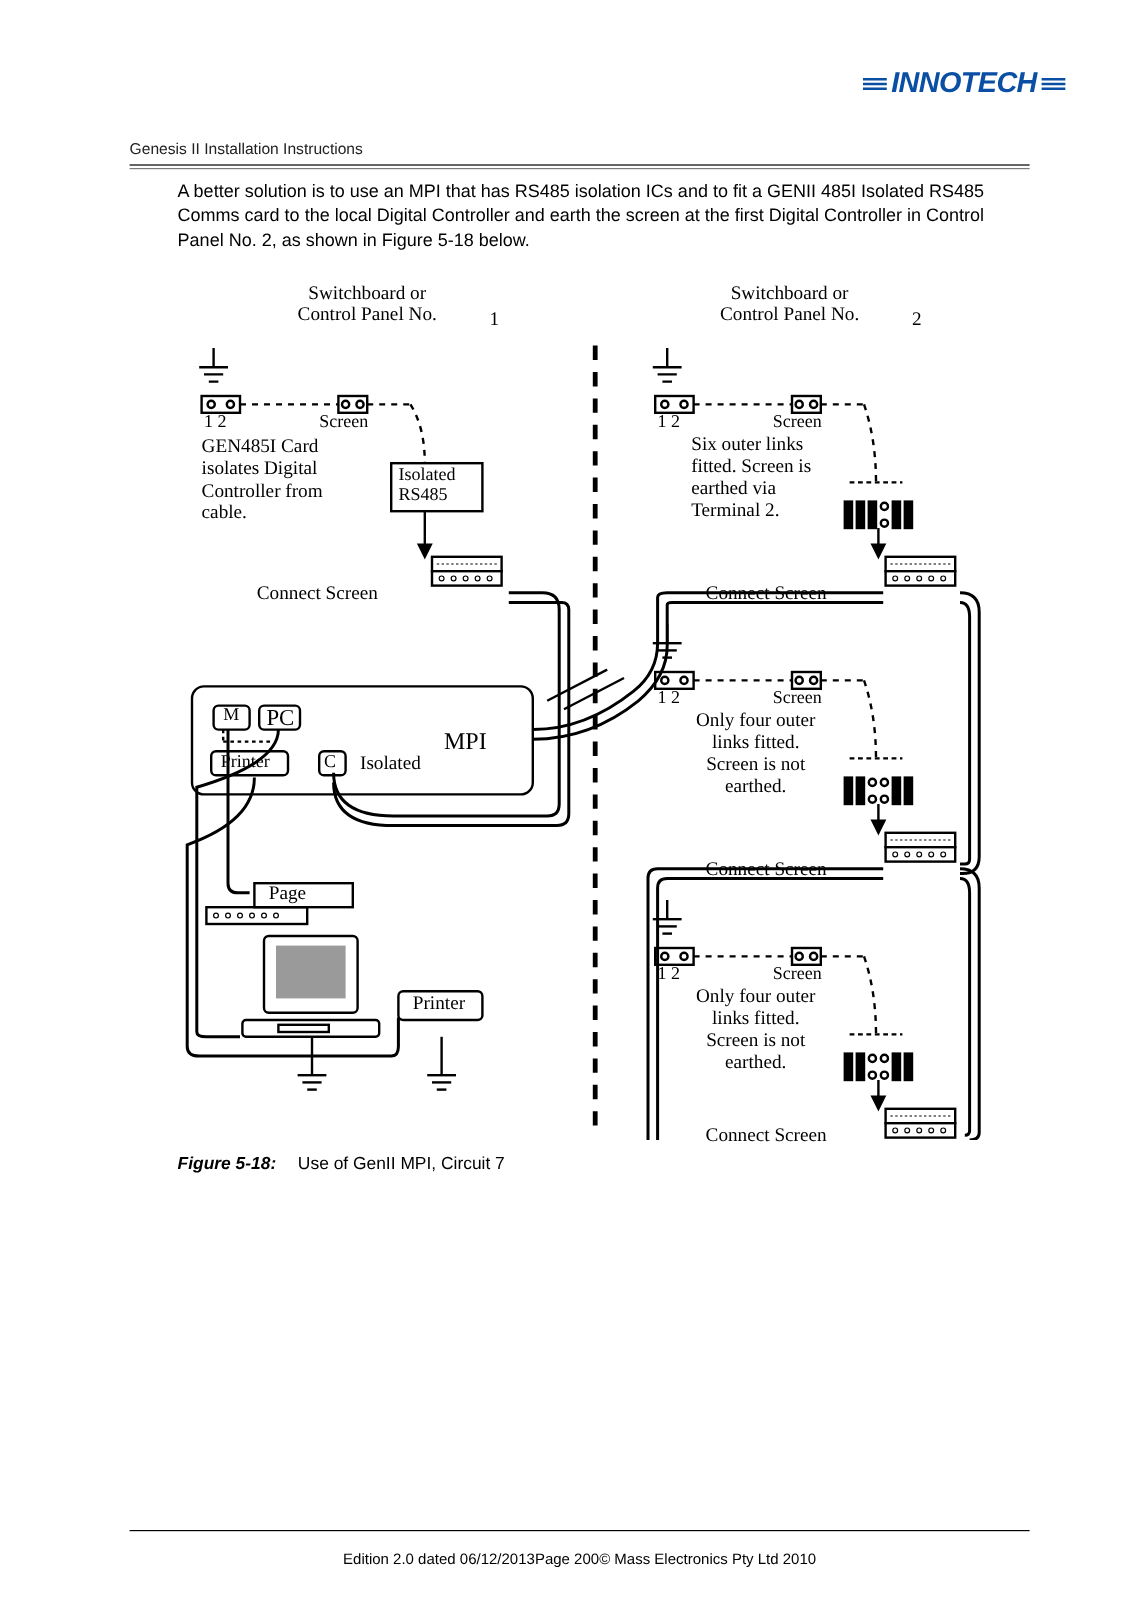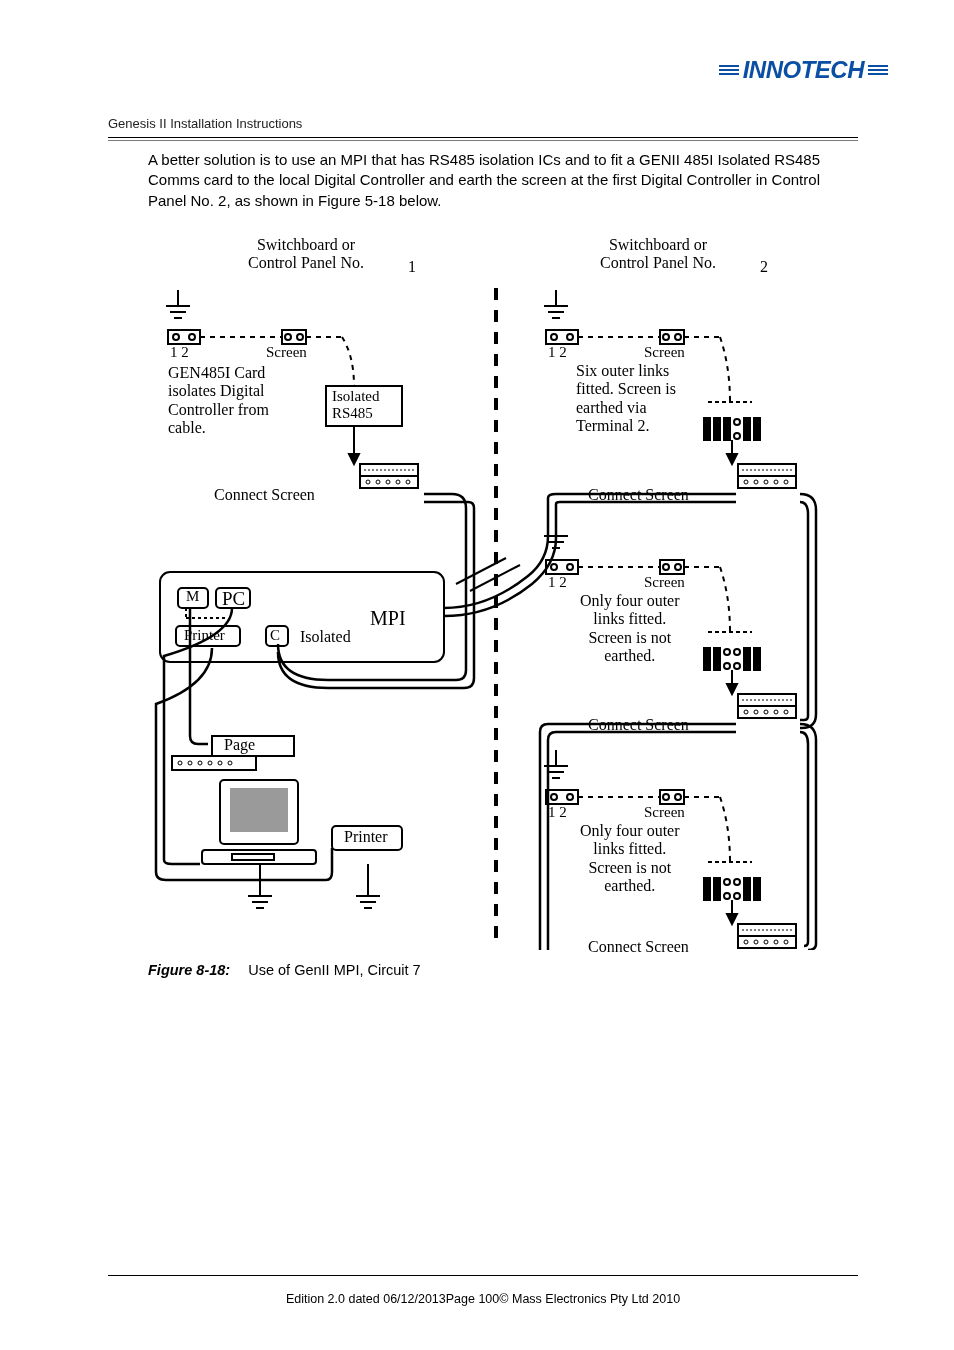--- a/index.html
+++ b/index.html
@@ -334,25 +334,25 @@
       <div class="lbl" style="top:391px;left:36px;font-size:15px;">Printer</div>
       <div class="lbl" style="top:391px;left:122px;font-size:15px;">C</div>
       <div class="lbl" style="top:392px;left:152px;font-size:16px;">Isolated</div>
 
       <div class="lbl" style="top:500px;left:76px;font-size:16px;">Page</div>
       <div class="lbl" style="top:592px;left:196px;font-size:16px;">Printer</div>
 
     </div>
 
     <div class="caption">
-      <b>Figure 8-18:</b>
+      <b>Figure 5-18:</b>
       <span>Use of GenII MPI, Circuit 7</span>
     </div>
   </div>
 
   <hr class="footer-rule">
   <div class="footer">
     <span>Edition 2.0 dated 06/12/2013</span>
-    <span>Page 100</span>
+    <span>Page 200</span>
     <span>©  Mass Electronics Pty Ltd  2010</span>
   </div>
 
 </div>
 
 </body></html>

